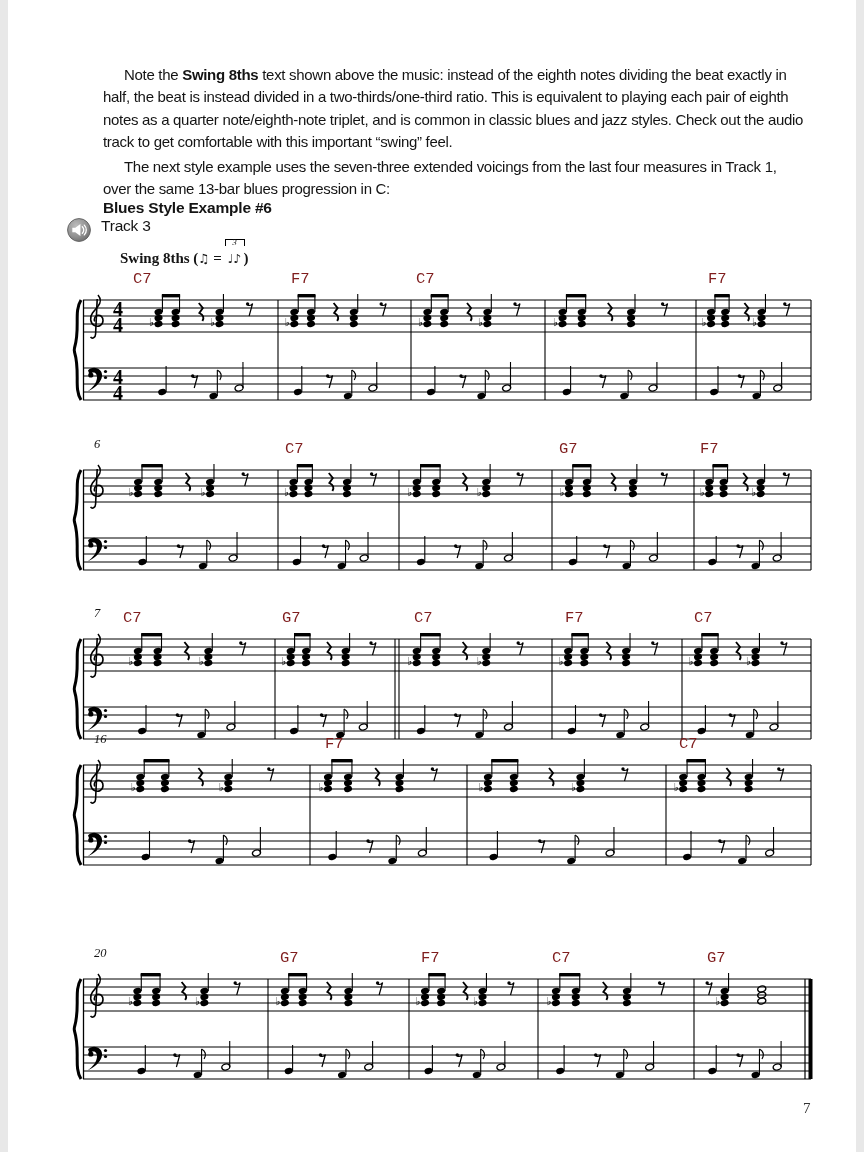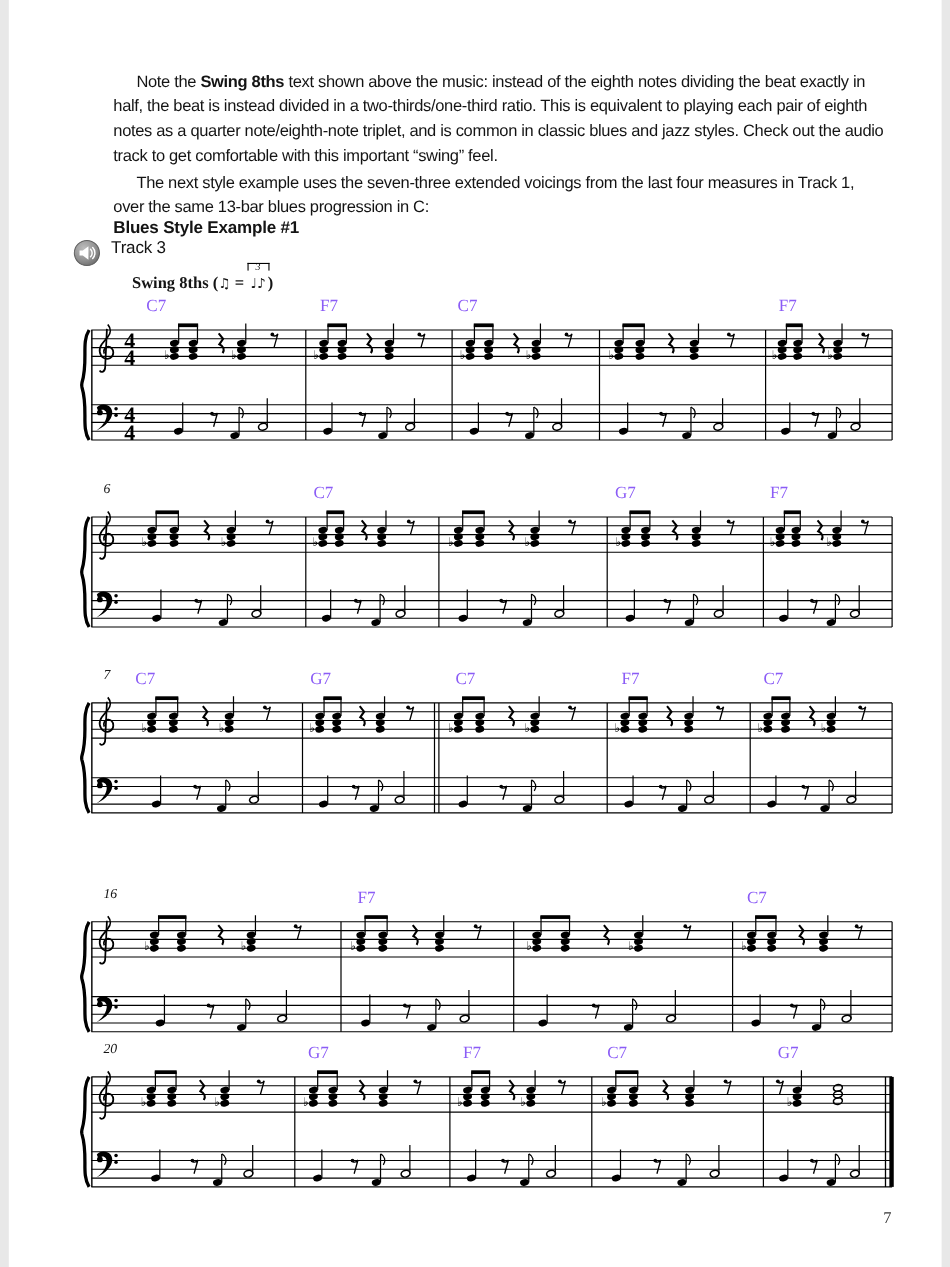--- a/index.html
+++ b/index.html
@@ -14,36 +14,36 @@
   .audio-icon{width:26px;height:26px;display:block;}
   .track-label{font-size:15.5px;letter-spacing:-0.2px;}
   .swing-row{position:absolute;left:112px;top:250px;font-family:"Liberation Serif",serif;
              font-weight:bold;font-size:15px;}
   .notes{font-family:"DejaVu Sans",sans-serif;font-size:12.5px;font-weight:bold;}
   .trip{position:relative;display:inline-block;padding:0 2px;}
   .trip3{position:absolute;left:-1px;right:-1px;top:-11px;height:6px;line-height:5px;
          font-size:9px;font-style:italic;font-weight:normal;text-align:center;
          border:1px solid #000;border-bottom:none;}
   .system{position:absolute;left:62px;width:748px;height:162px;}
-  .chord{position:absolute;top:2px;font-family:Liberation Serif, serif;font-size:15.5px;color:#8b5cf6;}
+  .chord{position:absolute;top:2px;font-family:Liberation Mono, monospace;font-size:15.5px;color:#7f1d1d;}
   .mnum{position:absolute;left:24px;top:-1px;font-family:"Liberation Serif",serif;
         font-style:italic;font-size:12.5px;}
   .sysvg{position:absolute;left:0;top:22px;}
   .page-number{position:absolute;left:795px;top:1100px;font-family:"Liberation Serif",serif;font-size:15px;color:#333;}
 </style>
 </head>
 <body>
 
 <div class="page">
 
   <p class="body-text para1"><span>Note the </span><strong>Swing 8ths</strong><span> text shown above the music: instead of the eighth notes dividing the beat exactly in half, the beat is instead divided in a two-thirds/one-third ratio. This is equivalent to playing each pair of eighth notes as a quarter note/eighth-note triplet, and is common in classic blues and jazz styles. Check out the audio track to get comfortable with this important “swing” feel.</span></p>
 
   <p class="body-text para2"><span>The next style example uses the seven-three extended voicings from the last four measures in Track 1, over the same 13-bar blues progression in C:</span></p>
 
-  <h2 class="example-title">Blues Style Example #1</h2>
+  <h2 class="example-title">Blues Style Example #6</h2>
 
   <div class="track-row">
     <svg class="audio-icon" viewBox="0 0 28 28">
       <defs>
         <radialGradient id="ag" cx="38%" cy="32%" r="75%">
           <stop offset="0%" stop-color="#bdbdbd"></stop>
           <stop offset="65%" stop-color="#8f8f8f"></stop>
           <stop offset="100%" stop-color="#6b6b6b"></stop>
         </radialGradient>
       </defs>
@@ -565,21 +565,21 @@
           <line x1="635.4" y1="102" x2="635.4" y2="76" stroke="#000" stroke-width="1.1"></line>
           <circle cx="660.25" cy="86" r="1.7" fill="#000"></circle>
           <path d="M660.25 87 Q663.25 88.5 665.25 85.5 L661.75 98" stroke="#000" stroke-width="1.2" fill="none"></path>
           <ellipse cx="679.8" cy="106" rx="4.1" ry="3" transform="rotate(-14 679.8 106)" fill="#000" stroke="#000" stroke-width="0"></ellipse>
           <line x1="683.6999999999999" y1="106" x2="683.6999999999999" y2="80" stroke="#000" stroke-width="1.1"></line>
           <path d="M683.6999999999999 80 c4 2 5 6 2.5 10" stroke="#000" stroke-width="1.2" fill="none"></path>
           <ellipse cx="703.95" cy="98" rx="4.1" ry="3" transform="rotate(-14 703.95 98)" fill="none" stroke="#000" stroke-width="1.4"></ellipse>
           <line x1="707.85" y1="98" x2="707.85" y2="72" stroke="#000" stroke-width="1.1"></line>
         </svg>
       </div>
-      <div class="system" style="top: 806px;">
+      <div class="system" style="top: 733px;">
         <span class="mnum">16</span>
         <span class="chord" style="left: 255px;">F7</span>
         <span class="chord" style="left: 609px;">C7</span>
         <svg class="sysvg" width="748" height="134" viewBox="0 0 748 134">
           <path d="M11 10 C3.5 22 10.5 38 4.5 58 C4 60 4 60 4.5 62 C10.5 82 3.5 98 11 110" stroke="#000" stroke-width="3" fill="none"></path>
           <line x1="13" y1="10" x2="741" y2="10" stroke="#000" stroke-width="1"></line>
           <line x1="13" y1="78" x2="741" y2="78" stroke="#000" stroke-width="1"></line>
           <line x1="13" y1="18" x2="741" y2="18" stroke="#000" stroke-width="1"></line>
           <line x1="13" y1="86" x2="741" y2="86" stroke="#000" stroke-width="1"></line>
           <line x1="13" y1="26" x2="741" y2="26" stroke="#000" stroke-width="1"></line>

